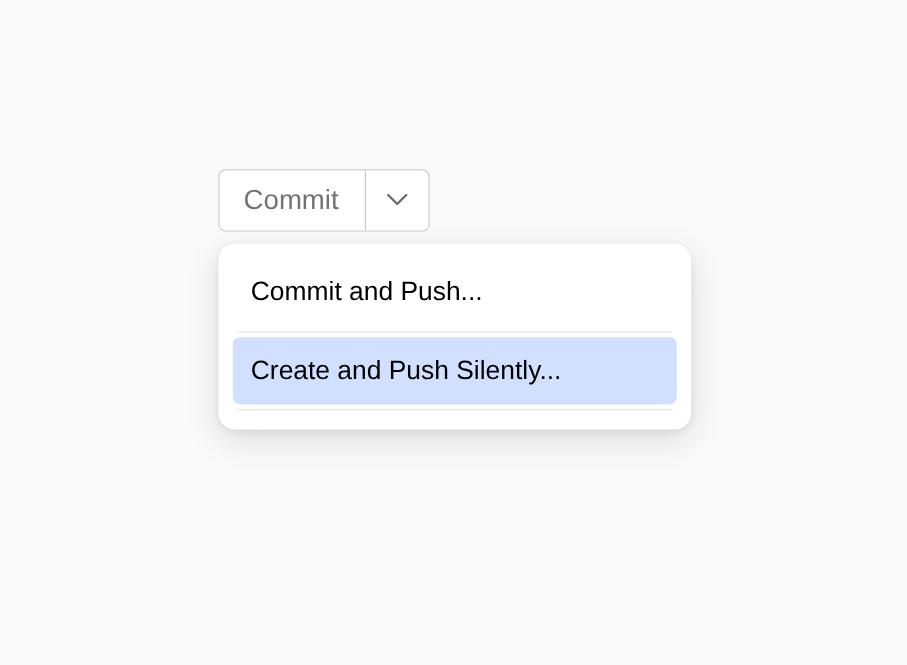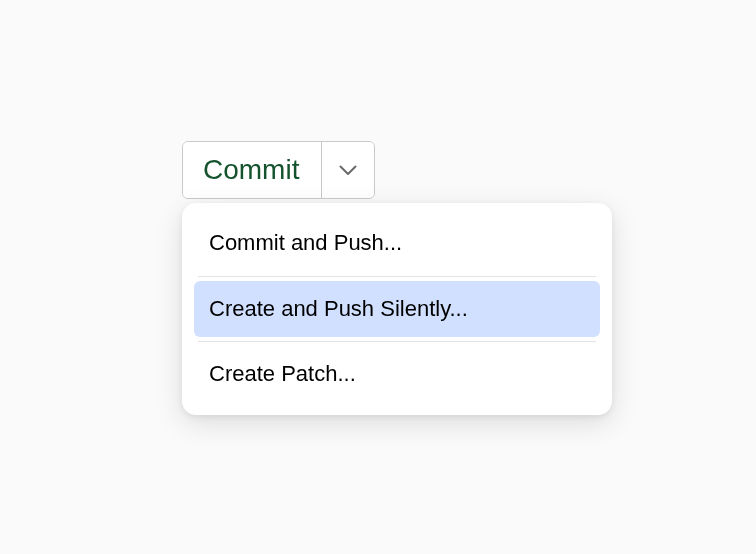--- a/index.html
+++ b/index.html
@@ -19,22 +19,22 @@
       left: 182px;
       top: 141px;
       display: flex;
       border: 1px solid #c9c9c9;
       border-radius: 6px;
       background: #ffffff;
       overflow: hidden;
     }
     .split-button-main {
       padding: 10px 22px 10px 20px;
-      font-size: 28px;
-      color: #14532d;
+      font-size: 23px;
+      color: #737373;
       background: #ffffff;
       border: none;
       cursor: pointer;
       line-height: 1.3;
     }
     .split-button-divider {
       width: 1px;
       background: #c9c9c9;
     }
     .split-button-dropdown {
@@ -49,21 +49,21 @@
     .chevron {
       display: inline-block;
     }
     .chevron svg {
       display: block;
     }
     .dropdown-menu {
       position: absolute;
       left: 182px;
       top: 203px;
-      width: 430px;
+      width: 394px;
       background: #ffffff;
       border-radius: 14px;
       box-shadow: 0 8px 28px rgba(0,0,0,0.12), 0 2px 6px rgba(0,0,0,0.07);
       padding: 12px 0;
     }
     .menu-item {
       display: block;
       width: calc(100% - 24px);
       margin: 0 12px;
       text-align: left;
@@ -98,14 +98,13 @@
       </svg>
     </span>
   </button>
 </div>
 
 <div class="dropdown-menu">
   <button class="menu-item">Commit and Push...</button>
   <div class="menu-separator"></div>
   <button class="menu-item selected">Create and Push Silently...</button>
   <div class="menu-separator"></div>
-  <button class="menu-item">Create Patch...</button>
 </div>
 
 </body></html>

